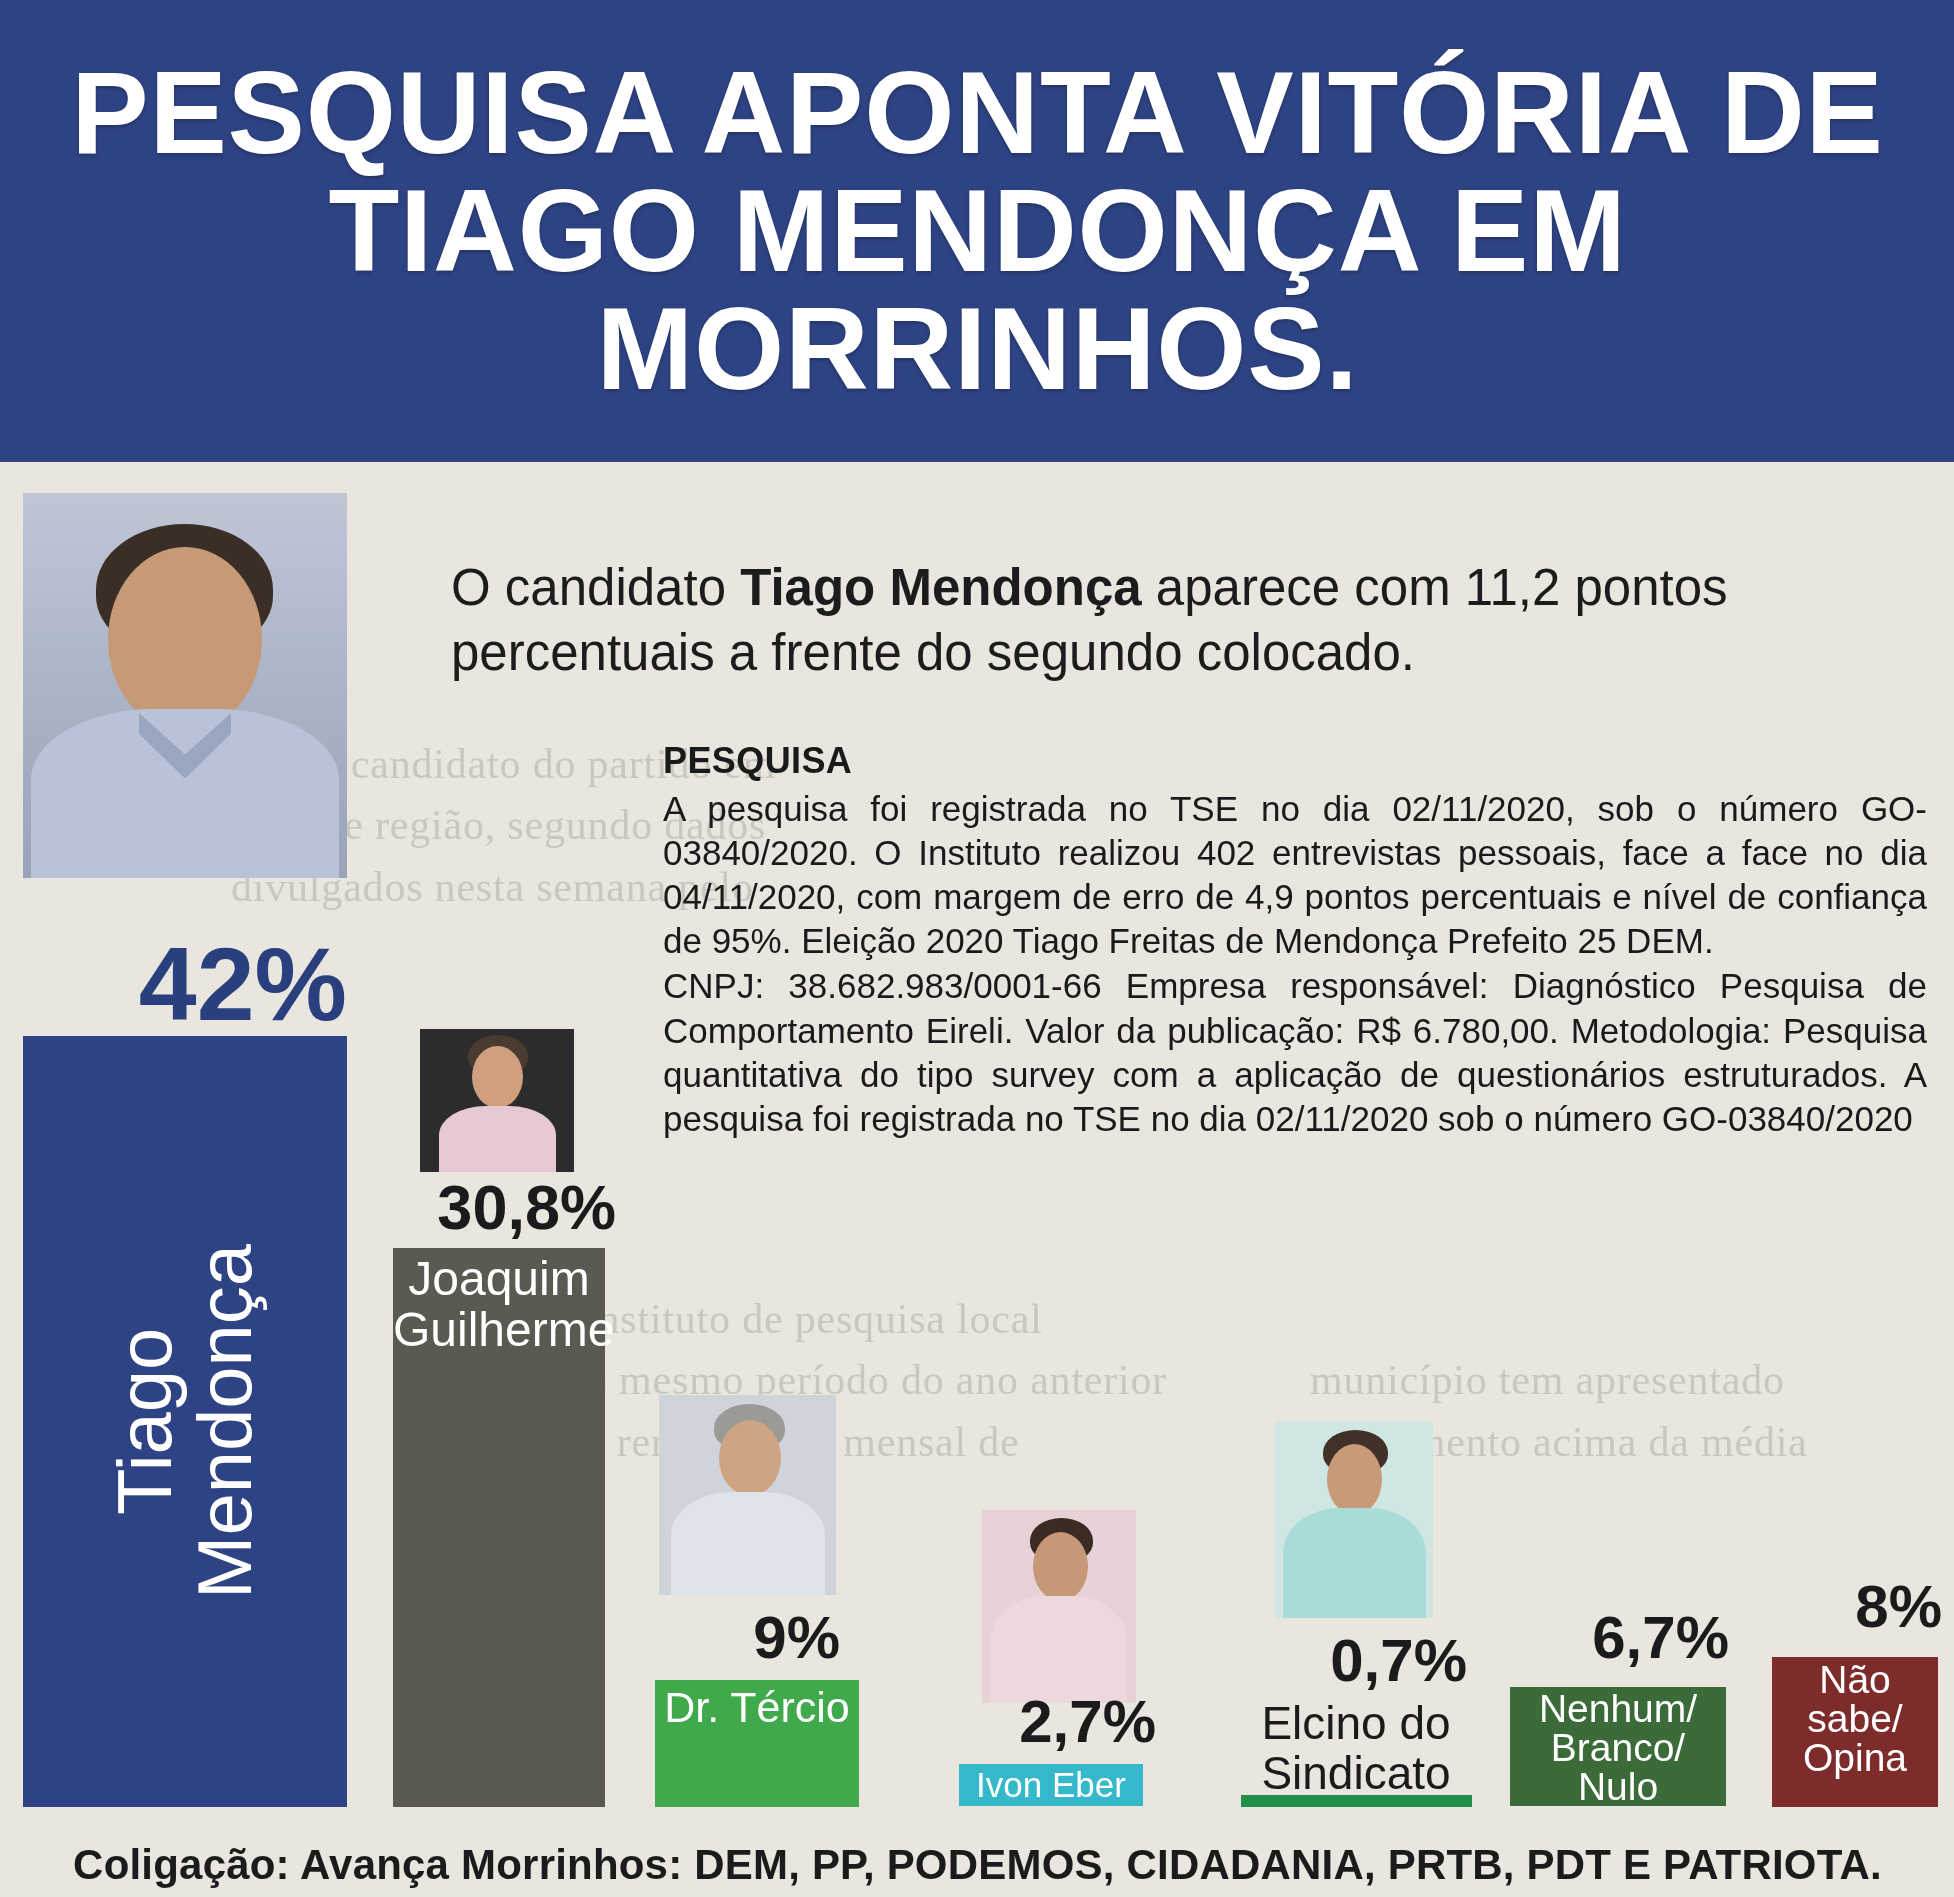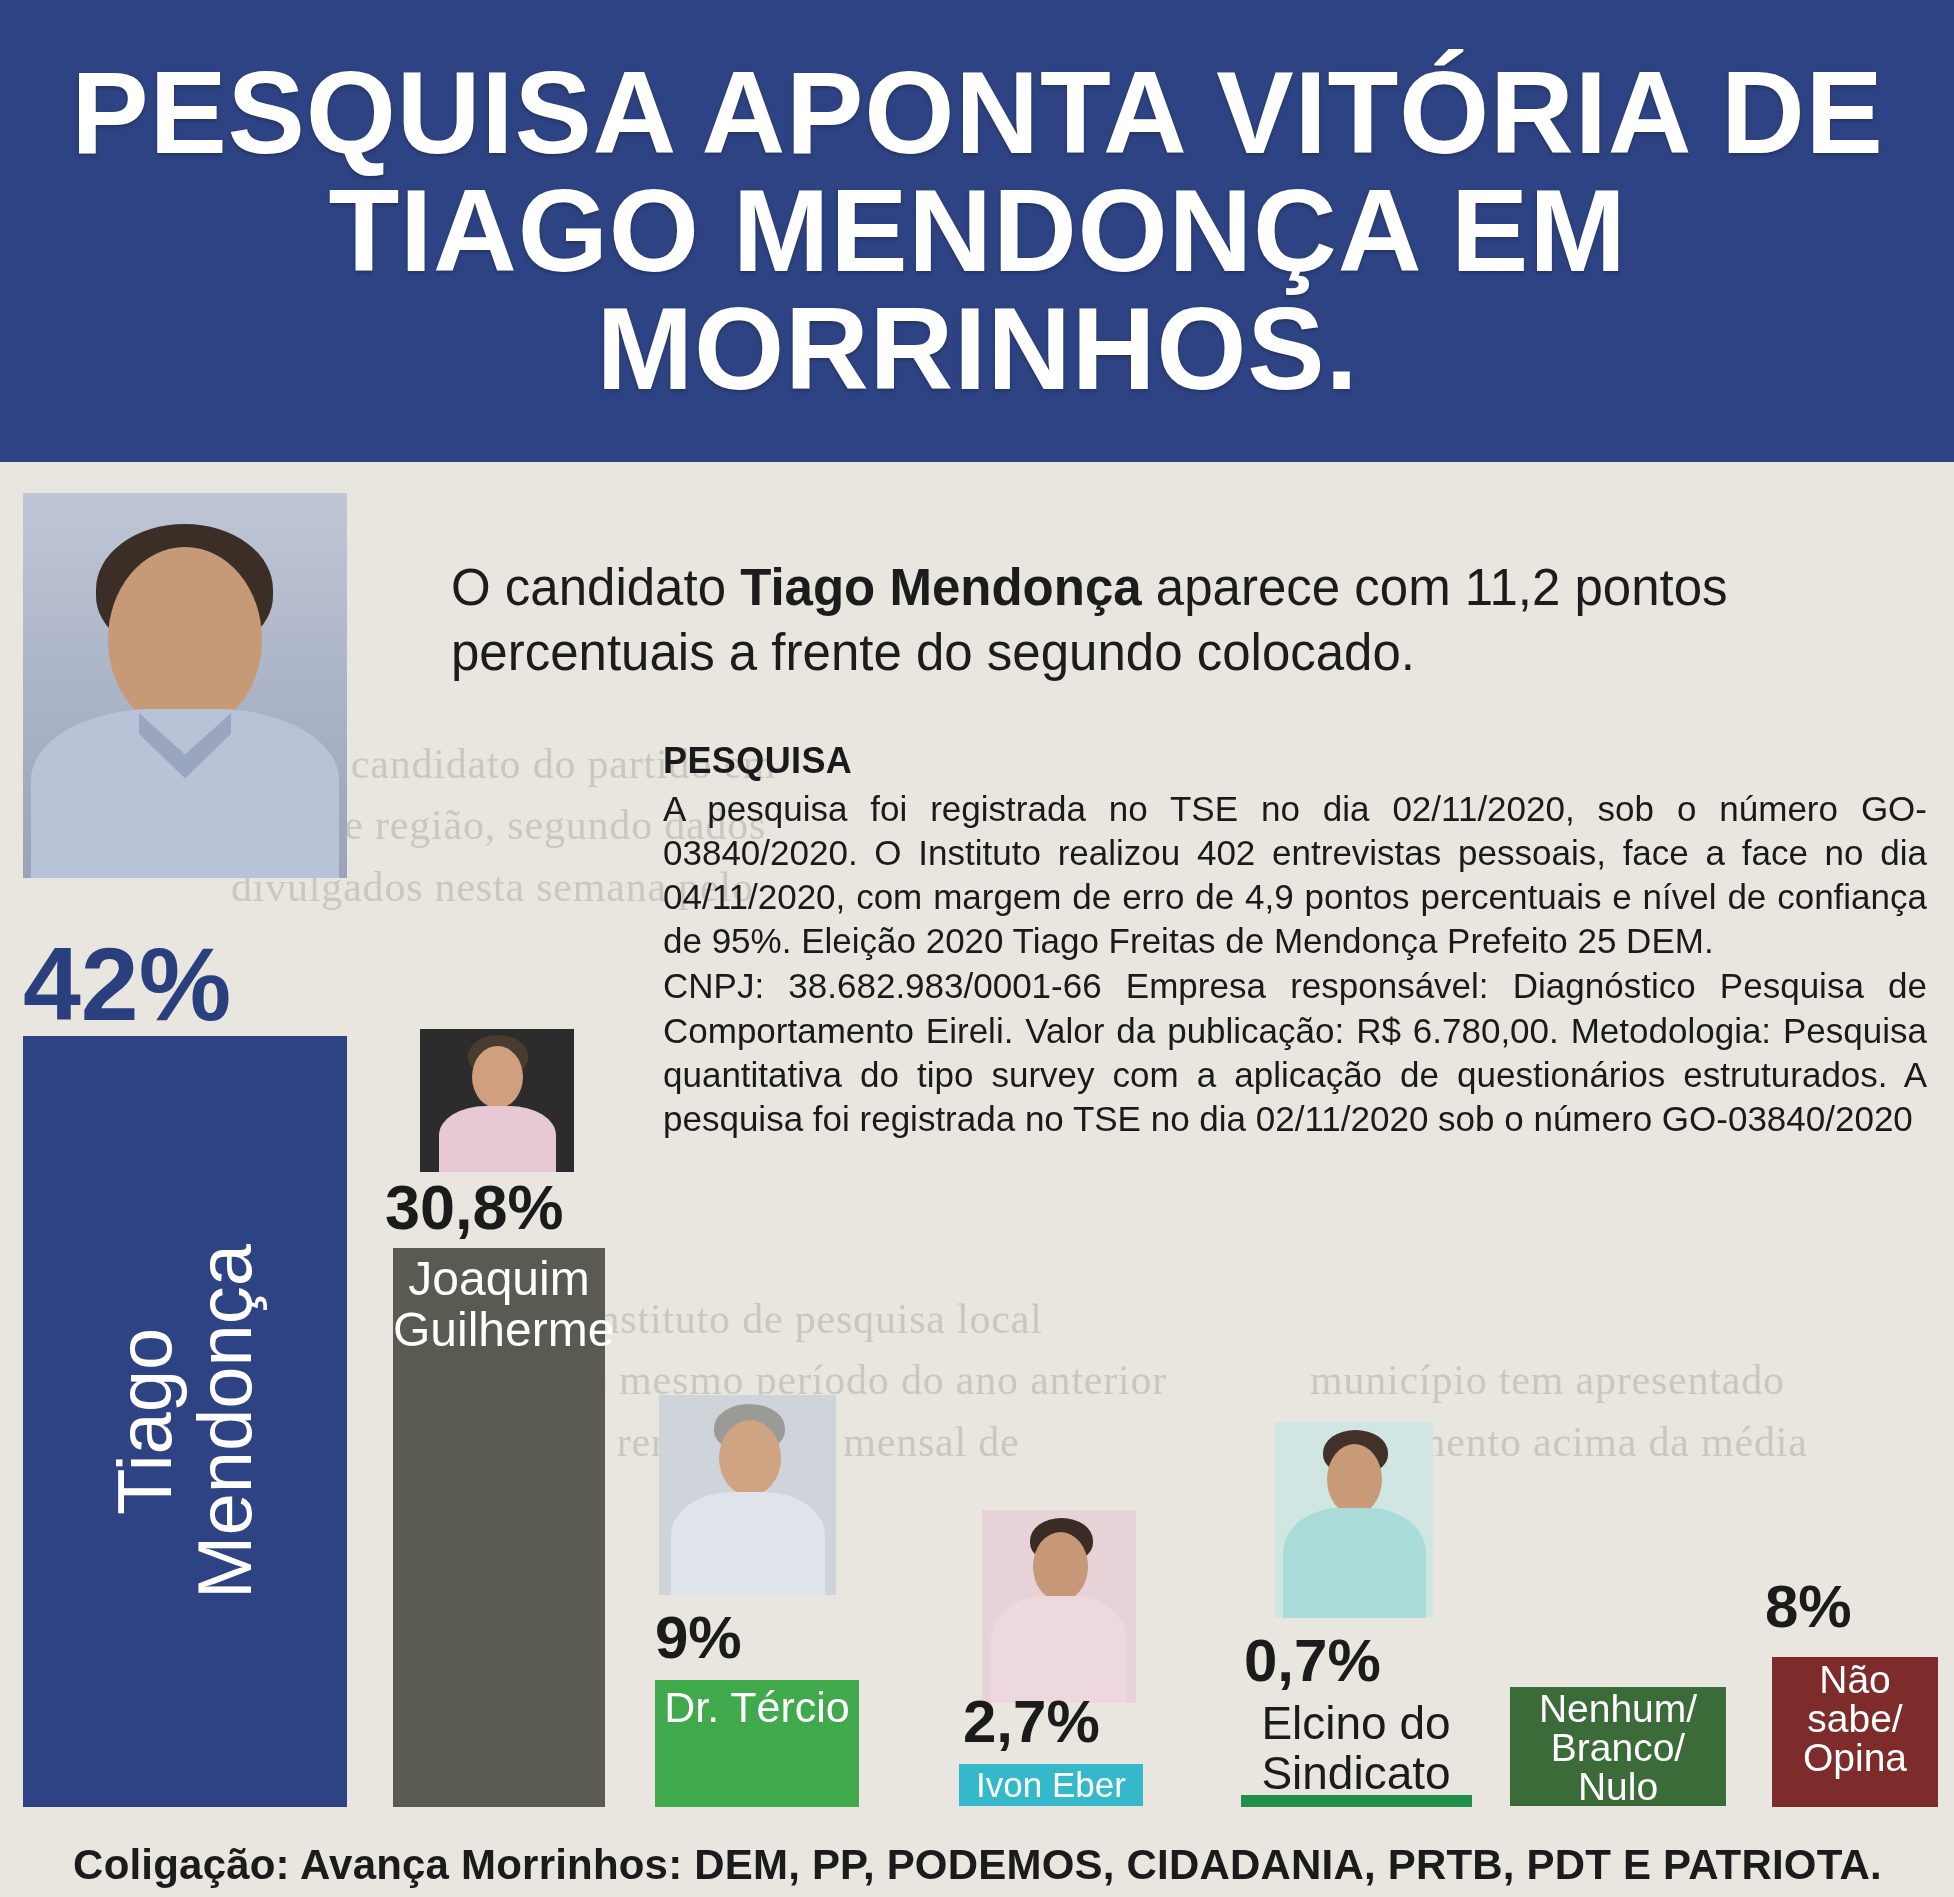--- a/index.html
+++ b/index.html
@@ -141,21 +141,21 @@
   .bar-label-in {
     color: #ffffff;
     font-weight: normal;
     text-align: center;
     line-height: 1.05;
   }
   .pct {
     position: absolute;
     font-weight: bold;
     color: #1b1b1b;
-    text-align: left;
+    text-align: right;
     white-space: nowrap;
   }
   .pct.blue { color: #2a3f7e; }
   .cand-photo {
     position: absolute;
     overflow: hidden;
   }
   .caption-out {
     position: absolute;
     text-align: center;
@@ -274,20 +274,21 @@
       <div class="face" style="left:52px; top:21.6px; width:55px; height:71px; background:#c99a78;"></div>
       <div class="shirt" style="left:7.7px; top:86px; width:143px; height:112px; background:#a9dcd8;"></div>
     </div>
     <div class="pct" style="left:1244px; top:740px; width:223px; font-size:60px;">0,7%</div>
     <div class="caption-out" style="left:1221px; top:813px; width:270px; font-size:46px; white-space:pre-line; color:#1b1b1b;">Elcino do
 Sindicato</div>
     <div class="bar-wrap" style="left:1241px; top:909px; width:231px; height:12.3px;">
       <div class="bar" style="width:231px; height:12.3px; background:#1f8f4a;"></div>
     </div>
 
+    <div class="pct" style="left:1506px; top:717px; width:223px; font-size:60px;">6,7%</div>
     <div class="bar-wrap" style="left:1510px; top:801px; width:216px; height:119px;">
       <div class="bar" style="width:216px; height:119px; background:#3c6b3a;">
         <span class="bar-label-in" style="font-size:39px; white-space:pre-line; position:absolute; top:1.5px; left:0; width:216px; line-height:1.0;">Nenhum/
 Branco/
 Nulo</span>
       </div>
     </div>
 
     <div class="pct" style="left:1765px; top:686px; width:177px; font-size:60px;">8%</div>
     <div class="bar-wrap" style="left:1772px; top:771px; width:152px; height:150px;">

